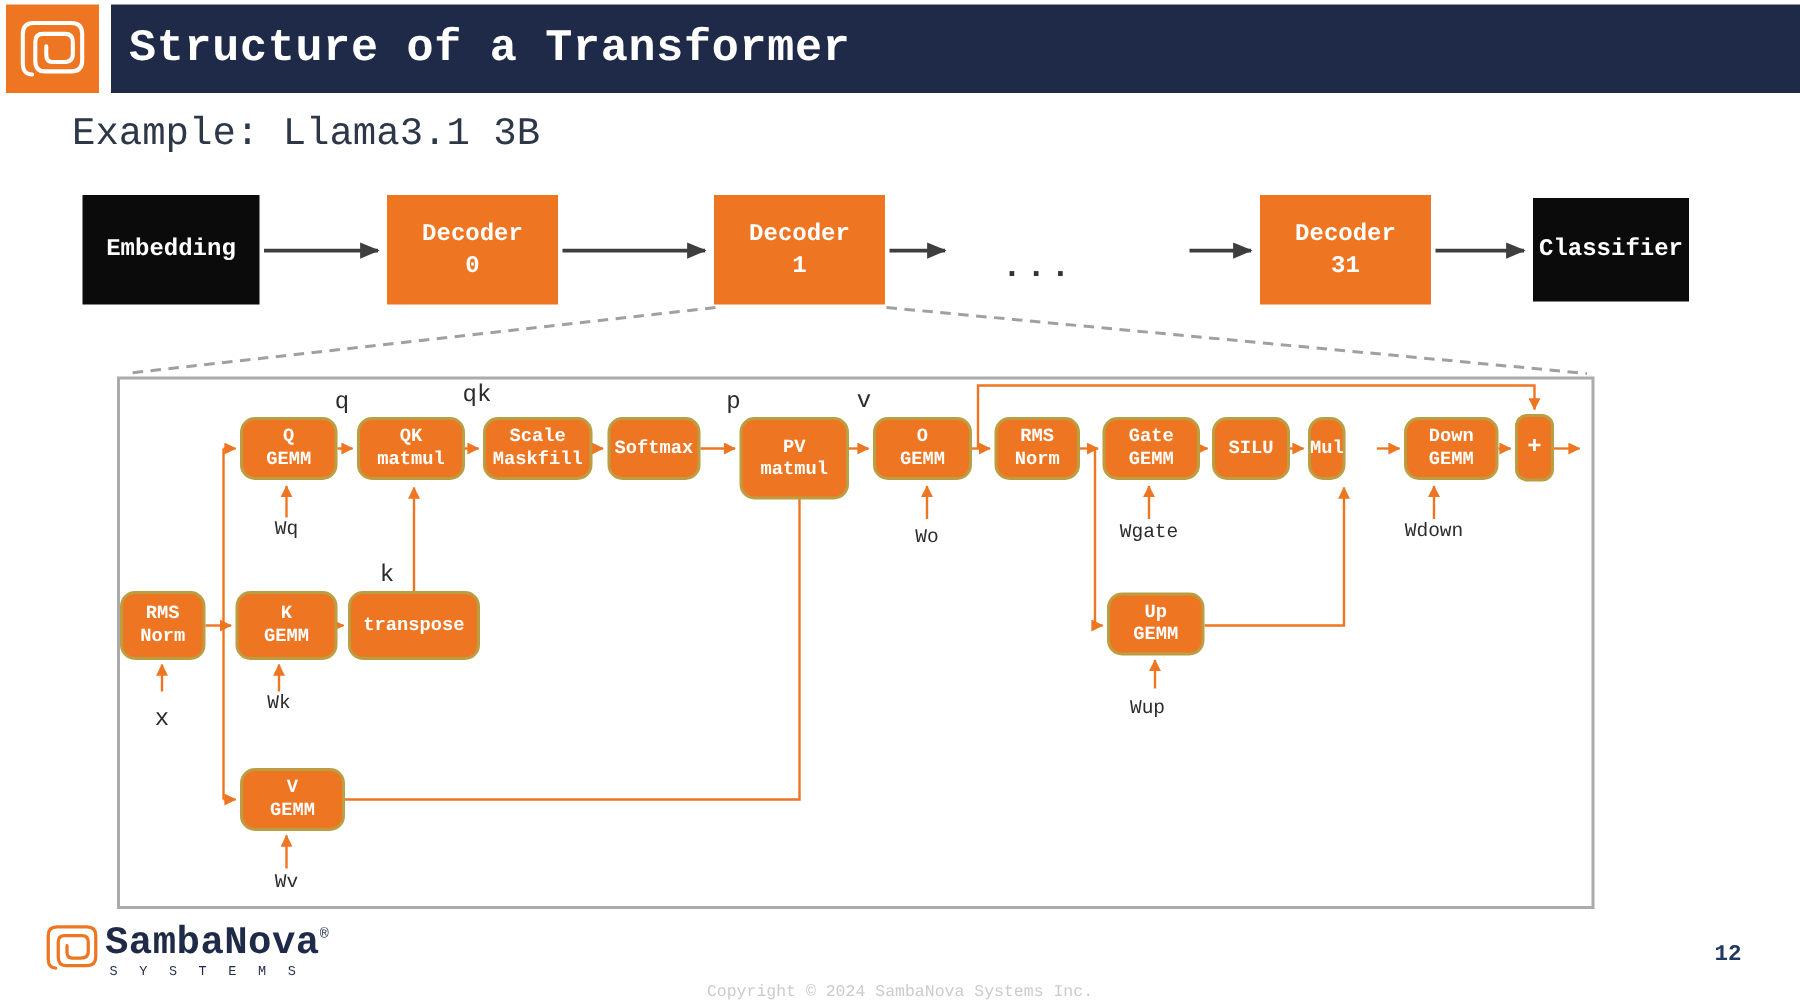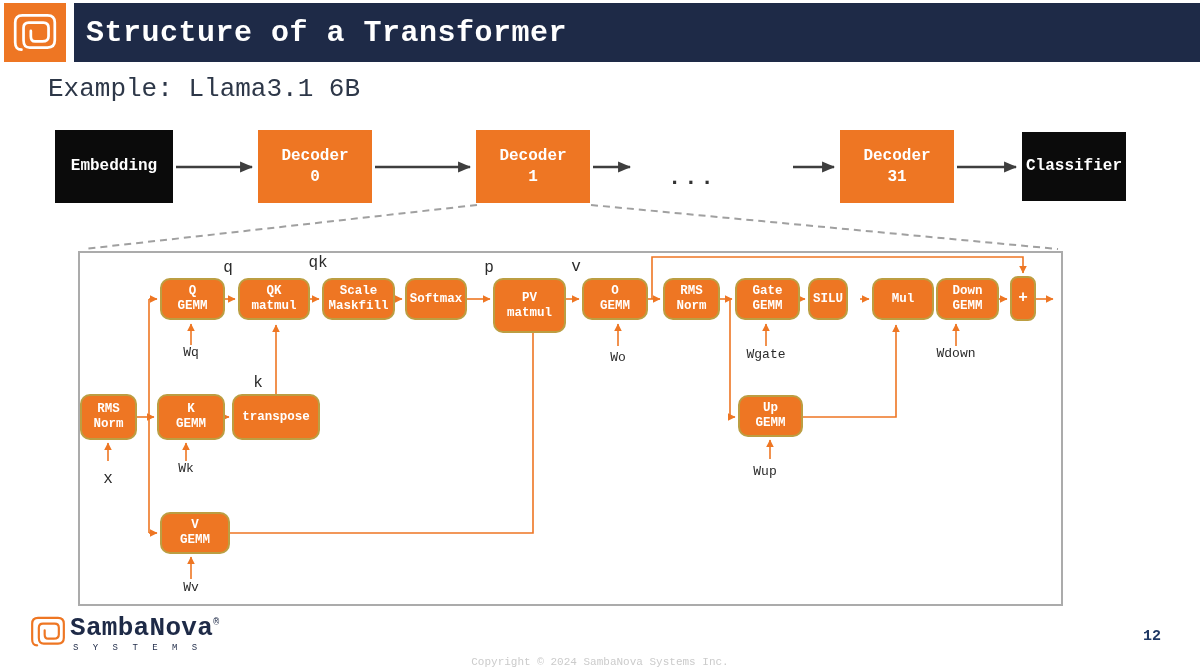--- a/index.html
+++ b/index.html
@@ -46,21 +46,21 @@
 <div class="slide">
 
   <div class="logo-box">
     <svg width="50" height="50" viewBox="0 0 48 48">
       <path d="M11,40 Q5,40 5,33 L5,14 Q5,7 12,7 L36,7 Q43,7 43,14 L43,31 Q43,38 36,38 L19,38 Q13,38 13,31 L13,19 Q13,14 18,14 L32,14 Q37,14 37,19 L37,27 Q37,32 31,32 L24,32 Q20,32 20,27 L20,22" fill="none" stroke="#ffffff" stroke-width="2.6" stroke-linecap="round"></path>
     </svg>
   </div>
   <div class="title-bar">
     <span class="t">Structure of a Transformer</span>
   </div>
-  <div class="subtitle">Example: Llama3.1 6B</div>
+  <div class="subtitle">Example: Llama3.1 3B</div>
 
   <svg class="wires" width="1200" height="672" viewBox="0 0 1200 672">
     <defs>
       <marker id="aDark" markerUnits="userSpaceOnUse" markerWidth="13" markerHeight="12" refX="11" refY="5" orient="auto" viewBox="0 0 12 10">
         <path d="M0,0 L12,5 L0,10 z" fill="#3E3E3E"></path>
       </marker>
       <marker id="aOr" markerUnits="userSpaceOnUse" markerWidth="8" markerHeight="8" refX="6.5" refY="3.5" orient="auto" viewBox="0 0 7 7">
         <path d="M0,0 L7,3.5 L0,7 z" fill="#EE7623"></path>
       </marker>
     </defs>
@@ -139,22 +139,22 @@
 Maskfill</div>
   <div class="node" style="left:405px;top:278px;width:62px;height:42px;">Softmax</div>
   <div class="node" style="left:493px;top:278px;width:73px;height:55px;">PV
 matmul</div>
   <div class="node" style="left:582px;top:278px;width:66px;height:42px;">O
 GEMM</div>
   <div class="node" style="left:663px;top:278px;width:57px;height:42px;">RMS
 Norm</div>
   <div class="node" style="left:735px;top:278px;width:65px;height:42px;">Gate
 GEMM</div>
-  <div class="node" style="left:808px;top:278px;width:40px;height:42px;">SILU</div>
-  <div class="node" style="left:872px;top:278px;width:62px;height:42px;text-align:right;">Mul</div>
+  <div class="node" style="left:808px;top:278px;width:52px;height:42px;">SILU</div>
+  <div class="node" style="left:872px;top:278px;width:25px;height:42px;text-align:right;">Mul</div>
   <div class="node" style="left:936px;top:278px;width:63px;height:42px;">Down
 GEMM</div>
   <div class="node plus" style="left:1010px;top:276px;width:26px;height:45px;">+</div>
   <div class="node" style="left:80px;top:394px;width:57px;height:46px;">RMS
 Norm</div>
   <div class="node" style="left:157px;top:394px;width:68px;height:46px;">K
 GEMM</div>
   <div class="node" style="left:232px;top:394px;width:88px;height:46px;">transpose</div>
   <div class="node" style="left:738px;top:395px;width:65px;height:42px;">Up
 GEMM</div>

